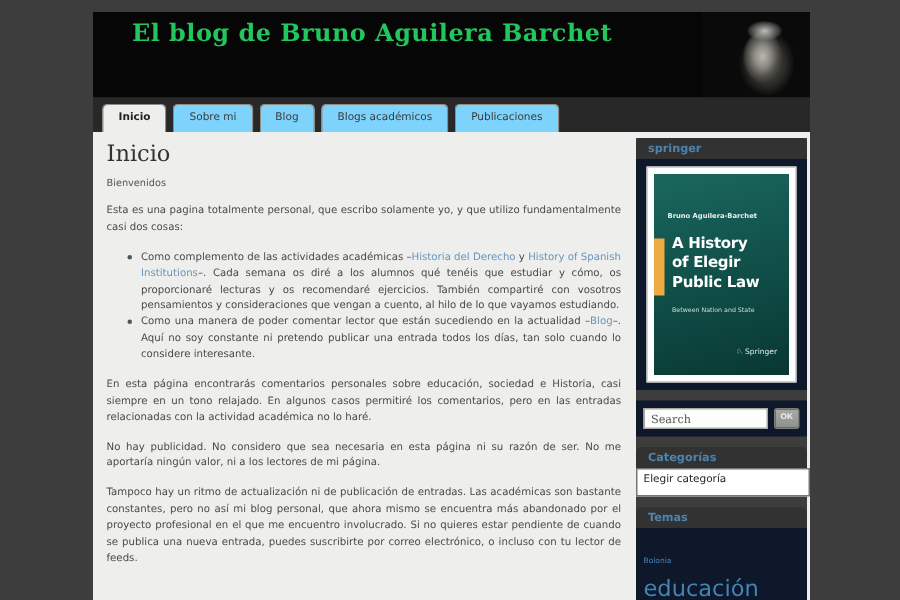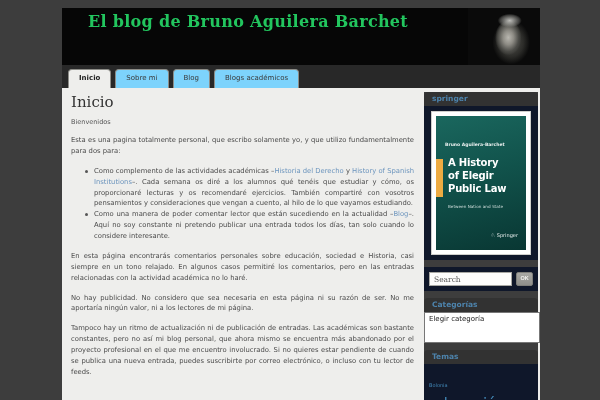--- a/index.html
+++ b/index.html
@@ -65,21 +65,21 @@
   
   .search-row { display:flex; align-items:center; gap:4px; }
   .search-input { flex:1; height:14px; background:#fdfdfc; border:1px solid #a9a9a4;
     font-family:"DejaVu Serif", serif; font-size:7.5px; color:#555; padding:0 4px; min-width:0; }
   .search-input::placeholder { color:#555; }
   .ok-btn { width:17px; height:14px; background:linear-gradient(#a8a8a4,#8f8f8b);
     border:1px solid #7e7e7a; border-radius:2px; color:#f2f2f0; font-size:5.5px; font-weight:bold;
     cursor:pointer; line-height:1; }
 
   
-  .cat-select { position:relative; width:116px; height:31px; background:#fff; border:1px solid #777;
+  .cat-select { position:relative; width:116px; height:19px; background:#fff; border:1px solid #777;
     font-size:7px; color:#222; padding:3px 0 0 4px; line-height:1; cursor:pointer; }
 
   
   .tagcloud { padding:7px 4px 10px 5px; line-height:1.35; }
   .tag { color:#4186b5; text-decoration:none; cursor:pointer; margin-right:3px; }
   .tag.sz-xs { font-size:5px; }
   .tag.sz-xl { font-size:15px; }
 </style>
 </head>
 <body>
@@ -88,29 +88,30 @@
   <div class="site-title">El blog de Bruno Aguilera Barchet</div>
   <div class="portrait"></div>
 </div>
 
 <div class="tabbar">
   <div class="tabs">
     <div class="tab active">Inicio</div>
     <div class="tab">Sobre mi</div>
     <div class="tab">Blog</div>
     <div class="tab">Blogs académicos</div>
+    <div class="tab">Publicaciones</div>
   </div>
 </div>
 
 <div class="wrapper">
 
   <div class="main">
     <h1 class="page-title">Inicio</h1>
     <div class="welcome">Bienvenidos</div>
-    <p class="body">Esta es una pagina totalmente personal, que escribo solamente yo, y que utilizo fundamentalmente para dos para:</p>
+    <p class="body">Esta es una pagina totalmente personal, que escribo solamente yo, y que utilizo fundamentalmente casi dos cosas:</p>
 
     <ul class="points">
       <li><span>Como complemento de las actividades académicas –</span><a class="lnk">Historia del Derecho</a><span> y </span><a class="lnk">History of Spanish Institutions</a><span>–. Cada semana os diré a los alumnos qué tenéis que estudiar y cómo, os proporcionaré lecturas y os recomendaré ejercicios. También compartiré con vosotros pensamientos y consideraciones que vengan a cuento, al hilo de lo que vayamos estudiando.</span></li>
       <li><span>Como una manera de poder comentar lector que están sucediendo en la actualidad –</span><a class="lnk">Blog</a><span>–. Aquí no soy constante ni pretendo publicar una entrada todos los días, tan solo cuando lo considere interesante.</span></li>
     </ul>
 
     <p class="body">En esta página encontrarás comentarios personales sobre educación, sociedad e Historia, casi siempre en un tono relajado. En algunos casos permitiré los comentarios, pero en las entradas relacionadas con la actividad académica no lo haré.</p>
     <p class="body">No hay publicidad. No considero que sea necesaria en esta página ni su razón de ser. No me aportaría ningún valor, ni a los lectores de mi página.</p>
     <p class="body">Tampoco hay un ritmo de actualización ni de publicación de entradas. Las académicas son bastante constantes, pero no así mi blog personal, que ahora mismo se encuentra más abandonado por el proyecto profesional en el que me encuentro involucrado. Si no quieres estar pendiente de cuando se publica una nueva entrada, puedes suscribirte por correo electrónico, o incluso con tu lector de feeds.</p>
   </div>

